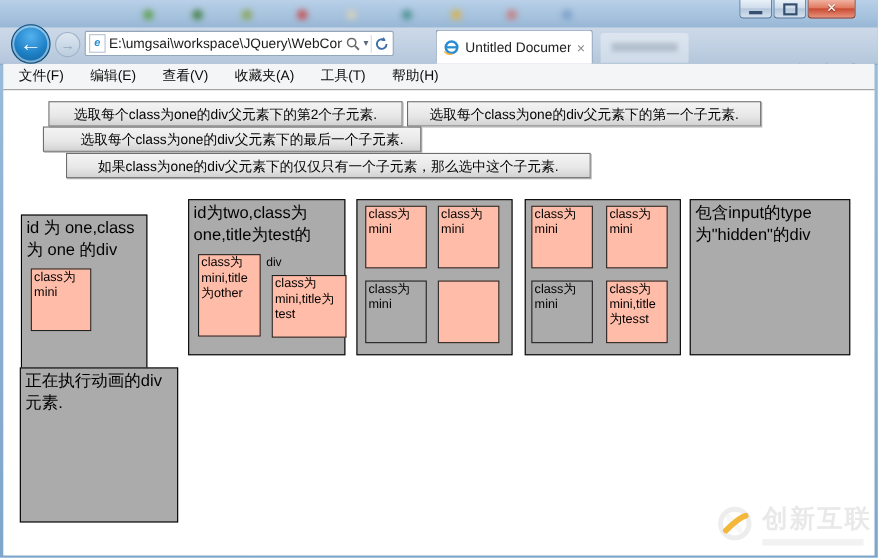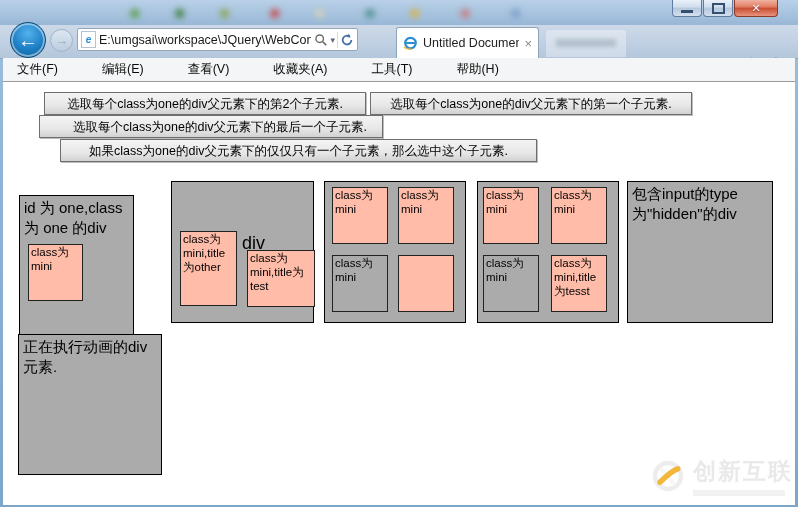--- a/index.html
+++ b/index.html
@@ -63,36 +63,36 @@
     display:flex;align-items:center;padding:0 6px;gap:5px;cursor:pointer;}
   .tab-title{flex:1 1 auto;font-size:12.5px;color:#222;white-space:nowrap;overflow:hidden;}
   .tab-close{color:#8a8a8a;font-size:13px;line-height:1;cursor:pointer;}
   .ghost-tab{position:absolute;left:546px;top:30px;width:80px;height:27px;border-radius:3px 3px 0 0;
     background:rgba(255,255,255,.35);}
   .ghost-smudge{margin:9px 10px;height:8px;background:#97a5b4;opacity:.55;filter:blur(2px);}
   .nav-icons{position:absolute;right:14px;top:31px;display:flex;gap:7px;align-items:center;}
   .nav-ico{cursor:pointer;display:block;}
   
   .menubar{position:absolute;left:3px;top:58px;width:792px;height:23px;background:#f4f5f6;
-    display:flex;align-items:center;padding-left:14px;box-sizing:border-box;gap:44px;}
+    display:flex;align-items:center;padding-left:14px;box-sizing:border-box;gap:24px;}
   .menu-item{font-size:12.5px;color:#0a0a0a;cursor:pointer;white-space:nowrap;}
   
   .page{position:absolute;left:3px;top:81px;width:792px;height:423px;background:#fff;
     border-top:1px solid #9b9b9b;}
   .btn{position:absolute;height:23px;box-sizing:border-box;border:1px solid #6e6e6e;
     background:linear-gradient(180deg,#f4f4f4 0%,#e7e7e7 60%,#d2d2d2 100%);
     font-size:12.5px;color:#000;text-align:center;line-height:21px;white-space:nowrap;
     overflow:hidden;cursor:pointer;box-shadow:1px 1px 0 #bdbdbd;margin-left:33px;}
   .gbox{position:absolute;background:#ababab;border:1px solid #000;box-sizing:border-box;
     padding:2px 4px;font-size:15px;line-height:1.3;color:#000;}
   .mini{position:absolute;width:56px;height:57px;background:#ffbca8;border:1px solid #222;
     box-sizing:border-box;font-size:11.5px;line-height:1.2;padding:1px 2px;overflow:hidden;
     color:#000;}
   .mini.gray{background:#ababab;}
-  .tail-word{position:absolute;font-size:18px;color:#000;}
+  .tail-word{position:absolute;font-size:11px;color:#000;}
   
   .wm{position:absolute;left:648px;top:366px;width:142px;height:56px;display:flex;
     align-items:center;gap:8px;}
   .wm-text-wrap{display:flex;flex-direction:column;}
   .wm-text{font-size:23px;font-weight:bold;color:#e9e9e9;letter-spacing:2px;white-space:nowrap;}
   .wm-sub{width:92px;height:6px;background:#f2f2f2;margin-top:3px;}
 </style>
 </head>
 <body>
 
@@ -178,20 +178,21 @@
   <button class="btn" style="left:334px;top:10px;width:322px;">选取每个class为one的div父元素下的第一个子元素.</button>
   <button class="btn" style="left:3px;top:33px;width:344px;padding-left:24px;">选取每个class为one的div父元素下的最后一个子元素.</button>
   <button class="btn" style="left:24px;top:57px;width:477px;">如果class为one的div父元素下的仅仅只有一个子元素，那么选中这个子元素.</button>
 
   <div class="gbox" style="left:16px;top:113px;width:115px;height:142px;">
     <span>id 为 one,class 为 one 的div</span>
     <div class="mini" style="left:8px;top:48px;width:55px;">class为mini</div>
   </div>
 
   <div class="gbox" style="left:168px;top:99px;width:143px;height:142px;">
+    <span>id为two,class为one,title为test的</span>
     <span class="tail-word" style="left:70px;top:50px;">div</span>
     <div class="mini" style="left:8px;top:49px;width:57px;height:75px;">class为mini,title为other</div>
     <div class="mini" style="left:75px;top:68px;width:68px;height:57px;">class为mini,title为test</div>
   </div>
 
   <div class="gbox" style="left:321px;top:99px;width:142px;height:142px;">
     <div class="mini" style="left:7px;top:5px;">class为mini</div>
     <div class="mini" style="left:73px;top:5px;">class为mini</div>
     <div class="mini gray" style="left:7px;top:73px;">class为mini</div>
     <div class="mini" style="left:73px;top:73px;"></div>

